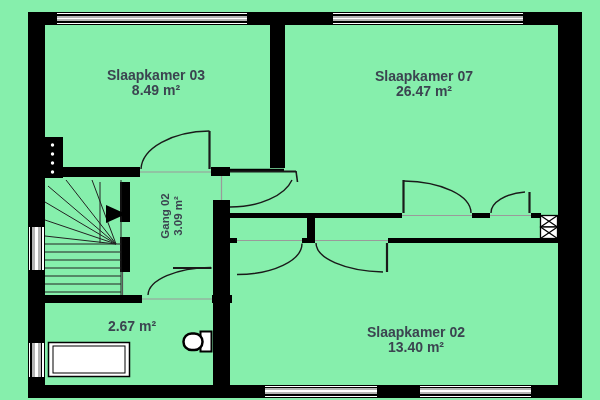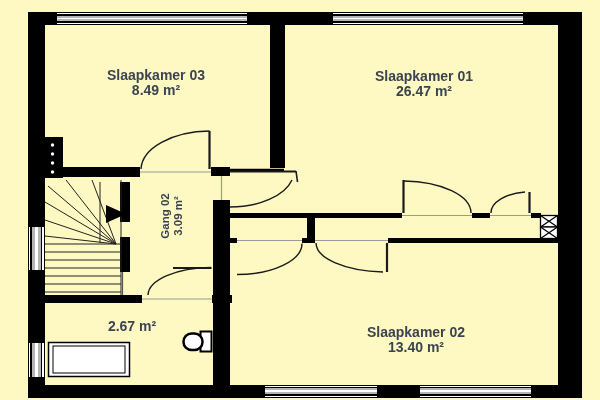--- a/index.html
+++ b/index.html
@@ -1,16 +1,16 @@
 <!DOCTYPE html>
 <html><head>
 <meta charset="utf-8">
 <style>
   html,body{margin:0;padding:0;background:#fff;}
-  .plan{position:relative;width:600px;height:400px;background:#fef9c3;overflow:hidden;
+  .plan{position:relative;width:600px;height:400px;background:#86efac;overflow:hidden;
         font-family:"Liberation Sans", sans-serif;}
   .wall{position:absolute;background:#000;}
   .win-h{position:absolute;height:11px;
      background:linear-gradient(to bottom,#fff 0,#fff 1px,#000 1px,#000 2.5px,#b5b5b5 2.5px,#b5b5b5 4.5px,#fff 4.5px,#fff 6.5px,#b5b5b5 6.5px,#b5b5b5 8.5px,#000 8.5px,#000 10px,#fff 10px);}
   .win-v{position:absolute;width:15px;
      background:linear-gradient(to right,#fff 0,#fff 1.5px,#000 1.5px,#000 3px,#b5b5b5 3px,#b5b5b5 6px,#fff 6px,#fff 9px,#b5b5b5 9px,#b5b5b5 12px,#000 12px,#000 13.5px,#fff 13.5px);}
   .svg-overlay{position:absolute;left:0;top:0;}
   .room-label{position:absolute;transform:translate(-50%,-50%);text-align:center;
       color:#3b4450;font-weight:bold;font-size:14px;line-height:15px;white-space:nowrap;}
   .room-label.small{font-size:11.5px;line-height:12.5px;}
@@ -140,21 +140,21 @@
       <circle cx="52.5" cy="163" r="1.7"></circle>
       <circle cx="52.5" cy="172" r="1.7"></circle>
     </g>
   </svg>
 
   <div class="room-label" style="left:156px;top:83px">
     <div>Slaapkamer 03</div>
     <div>8.49 m²</div>
   </div>
   <div class="room-label" style="left:424px;top:84px">
-    <div>Slaapkamer 01</div>
+    <div>Slaapkamer 07</div>
     <div>26.47 m²</div>
   </div>
   <div class="room-label" style="left:416px;top:340px">
     <div>Slaapkamer 02</div>
     <div>13.40 m²</div>
   </div>
   <div class="room-label" style="left:132px;top:326px">
     <div>2.67 m²</div>
   </div>
   <div class="room-label small rot" style="left:171px;top:216px">

